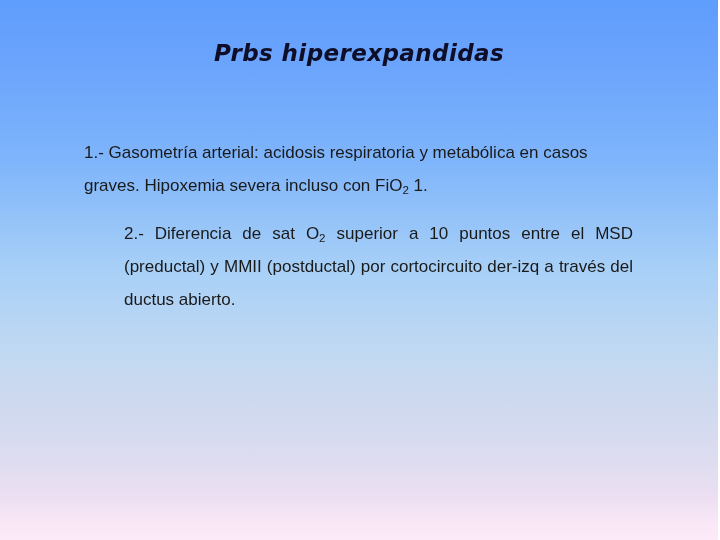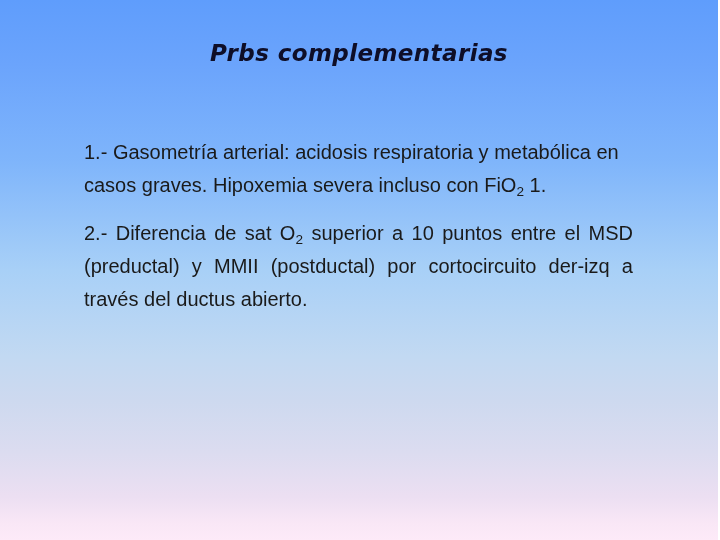--- a/index.html
+++ b/index.html
@@ -46,46 +46,47 @@
   }
   .body-block {
     position: absolute;
     top: 136px;
     left: 84px;
     width: 549px;
   }
   .para {
     color: #1a1a1a;
     font-family: "Liberation Sans", sans-serif;
-    font-size: 20px;
+    font-size: 17px;
     line-height: 33px;
     margin: 0 0 15px 0;
     text-align: left;
   }
   .para.justify {
     text-align: justify;
     text-justify: inter-word;
+    margin-left: 40px;
   }
   .para.justify > .lastline {
     text-align: left;
   }
   .para sub {
     font-size: 0.68em;
     vertical-align: -0.28em;
     line-height: 0;
   }
   .p2 { margin-top: 5px; }
   .p3 { margin-top: 5px; }
 </style>
 </head>
 <body>
 
 <div class="slide">
 
-  <div class="slide-title">Prbs complementarias</div>
+  <div class="slide-title">Prbs hiperexpandidas</div>
 
   <div class="body-block">
 
     <p class="para p1"><span>1.- Gasometría arterial: acidosis respiratoria y metabólica en casos graves. Hipoxemia severa incluso con FiO</span><sub>2</sub><span> 1.</span></p>
 
     <p class="para p2 justify"><span>2.- Diferencia de sat O</span><sub>2</sub><span> superior a 10 puntos entre el MSD (preductal) y MMII (postductal) por cortocircuito der-izq a través</span> <span class="lastline">del ductus abierto.</span></p>
 
 
   </div>
 

